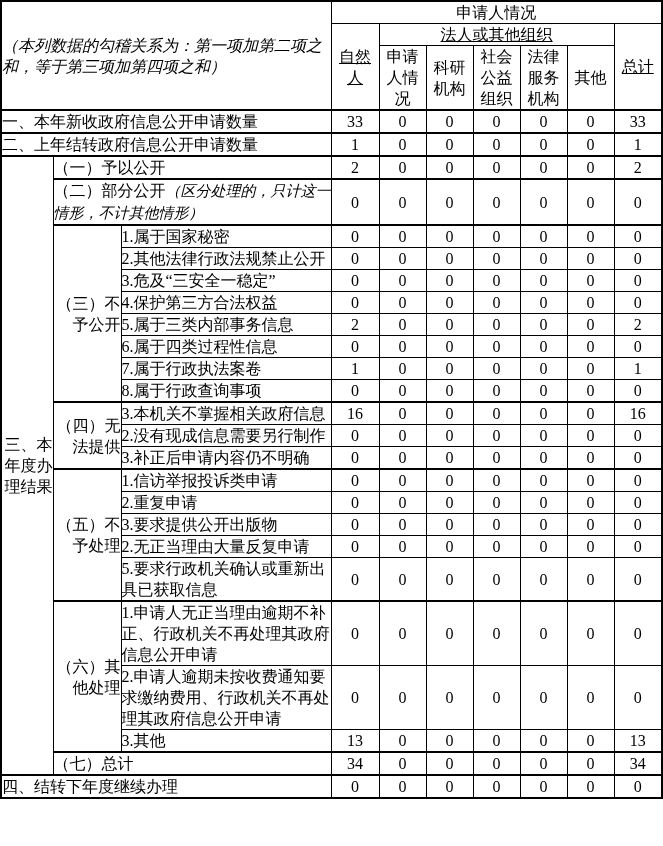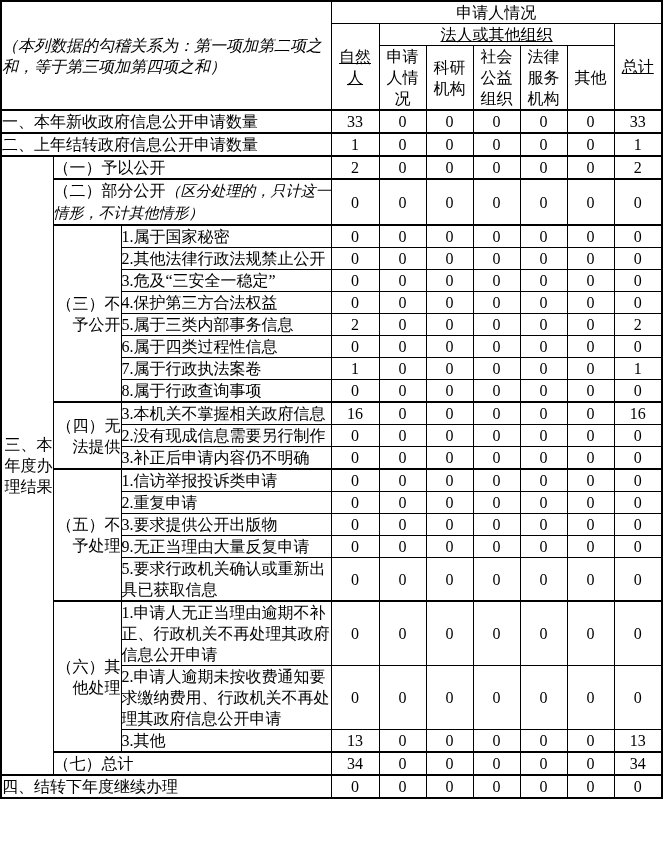--- a/index.html
+++ b/index.html
@@ -270,21 +270,21 @@
           <td class="item"><span>3.要求提供公开出版物</span></td>
           <td class="num">0</td>
           <td class="num">0</td>
           <td class="num">0</td>
           <td class="num">0</td>
           <td class="num">0</td>
           <td class="num">0</td>
           <td class="num">0</td>
         </tr>
         <tr>
-          <td class="item"><span>9.无正当理由大量反复申请</span></td>
+          <td class="item"><span>2.无正当理由大量反复申请</span></td>
           <td class="num">0</td>
           <td class="num">0</td>
           <td class="num">0</td>
           <td class="num">0</td>
           <td class="num">0</td>
           <td class="num">0</td>
           <td class="num">0</td>
         </tr>
         <tr>
           <td class="item"><span>5.要求行政机关确认或重新出具已获取信息</span></td>

